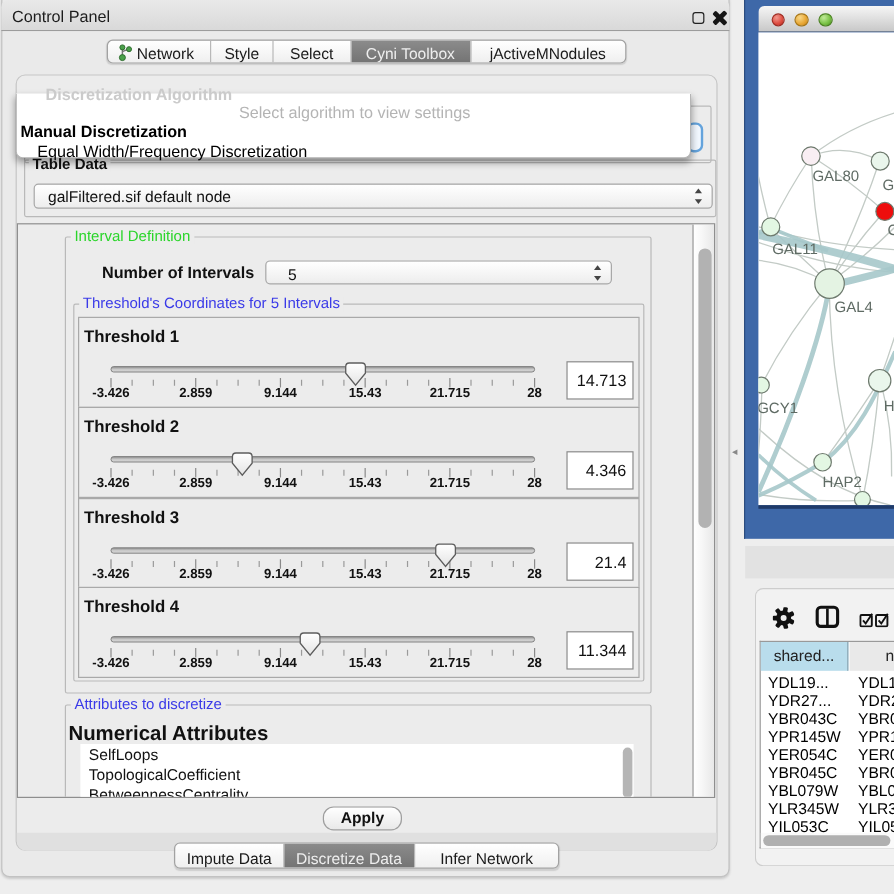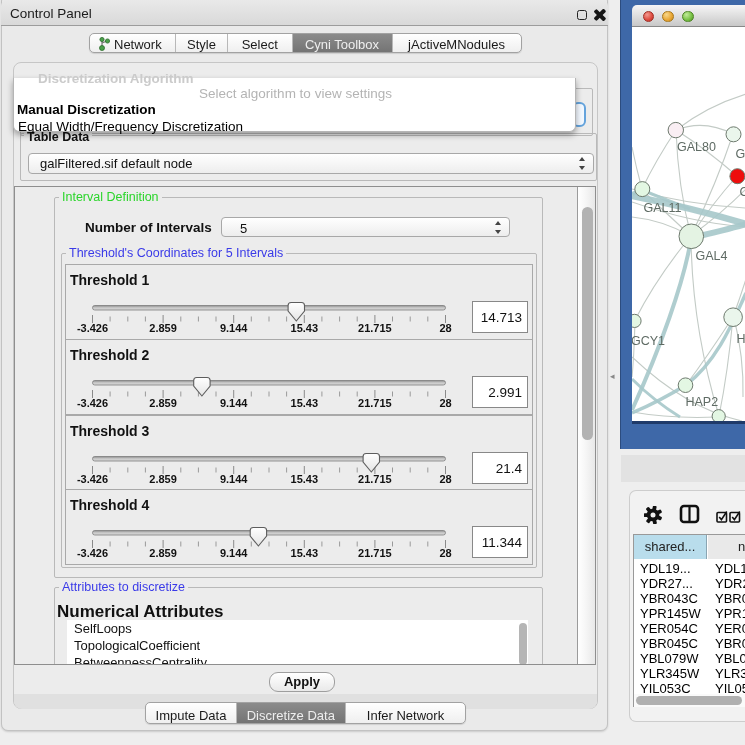--- a/index.html
+++ b/index.html
@@ -194,21 +194,21 @@
         <line x1="361.8" y1="51.5" x2="361.8" y2="56.5" stroke="#9a9a9a" stroke-width="1"></line>
         <line x1="379.5" y1="50" x2="379.5" y2="58" stroke="#8a8a8a" stroke-width="1"></line>
     <path d="M130.7,37.5 h10.4 q3,0 3,3 v5.5 l-8.2,10 l-8.2,-10 v-5.5 q0,-3 3,-3 z" fill="url(#thg)" stroke="#5d5d5d" stroke-width="1.1"></path>
   </svg>
   <div class="tick" style="left:-3.5px;">-3.426</div>
       <div class="tick" style="left:67.1px;">2.859</div>
       <div class="tick" style="left:137.7px;">9.144</div>
       <div class="tick" style="left:208.3px;">15.43</div>
       <div class="tick" style="left:278.9px;">21.715</div>
       <div class="tick" style="left:349.5px;">28</div>
-  <div class="vfield">2.991</div>
+  <div class="vfield">4.346</div>
 </div>
     <div class="tpanel" style="top:212px;margin-top:16px;">
   <div class="tlab">Threshold 3</div>
   <svg width="468" height="76" style="position:absolute;left:0;top:0;">
     <defs>
           <linearGradient id="thg" x1="0" y1="0" x2="0" y2="1">
       <stop offset="0" stop-color="#ffffff"></stop>
             <stop offset="1" stop-color="#e4e4e4"></stop>
           </linearGradient>
         </defs>
@@ -309,21 +309,21 @@
   </div>
   <div id="attthumb"></div>
   <div id="sbar"></div>
   <div id="sthumb"></div>
 </div>
 
 <div id="popup">
   <div style="position:absolute; left:0; top:8px; width:563px; text-align:center; font-size:13.5px; color:#b4b4b4;">Select algorithm to view settings</div>
   <div style="position:absolute; left:24px; top:-7px; font-size:13.5px; font-weight:bold; color:#cbcbcb;">Discretization Algorithm</div>
   <div style="position:absolute; left:3px; top:23.5px; font-size:13.5px; font-weight:bold; color:#000;">Manual Discretization</div>
-  <div style="position:absolute; left:4px; top:41px; font-size:13.5px; color:#000;">Equal Width/Frequency Discretization</div>
+  <div style="position:absolute; left:17px; top:41px; font-size:13.5px; color:#000;">Equal Width/Frequency Discretization</div>
 </div>
 
 <div id="apply">Apply</div>
 <div class="seg" style="left:145px; top:702px; height:22px;">
   <div style="width:91px;">Impute Data</div>
   <div class="sel" style="width:108.6px;">Discretize Data</div>
   <div style="width:119.8px;">Infer Network</div>
 </div>
 
 <div id="bluewin">

